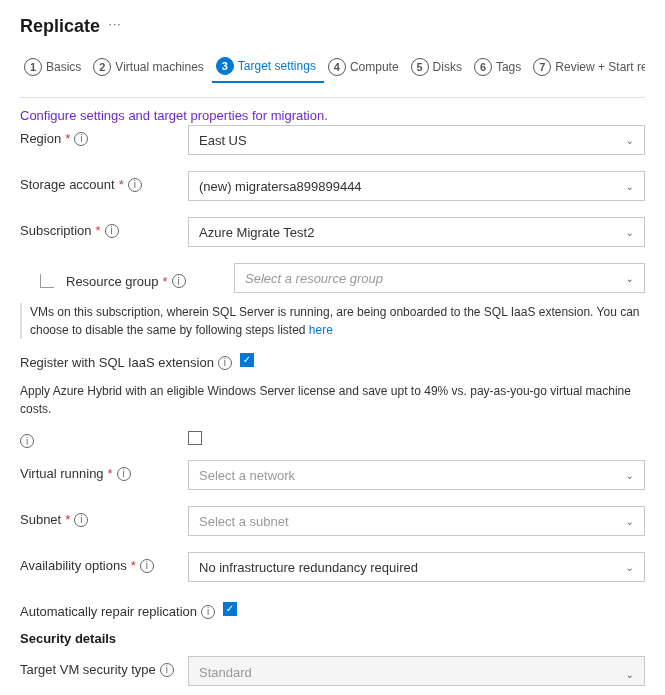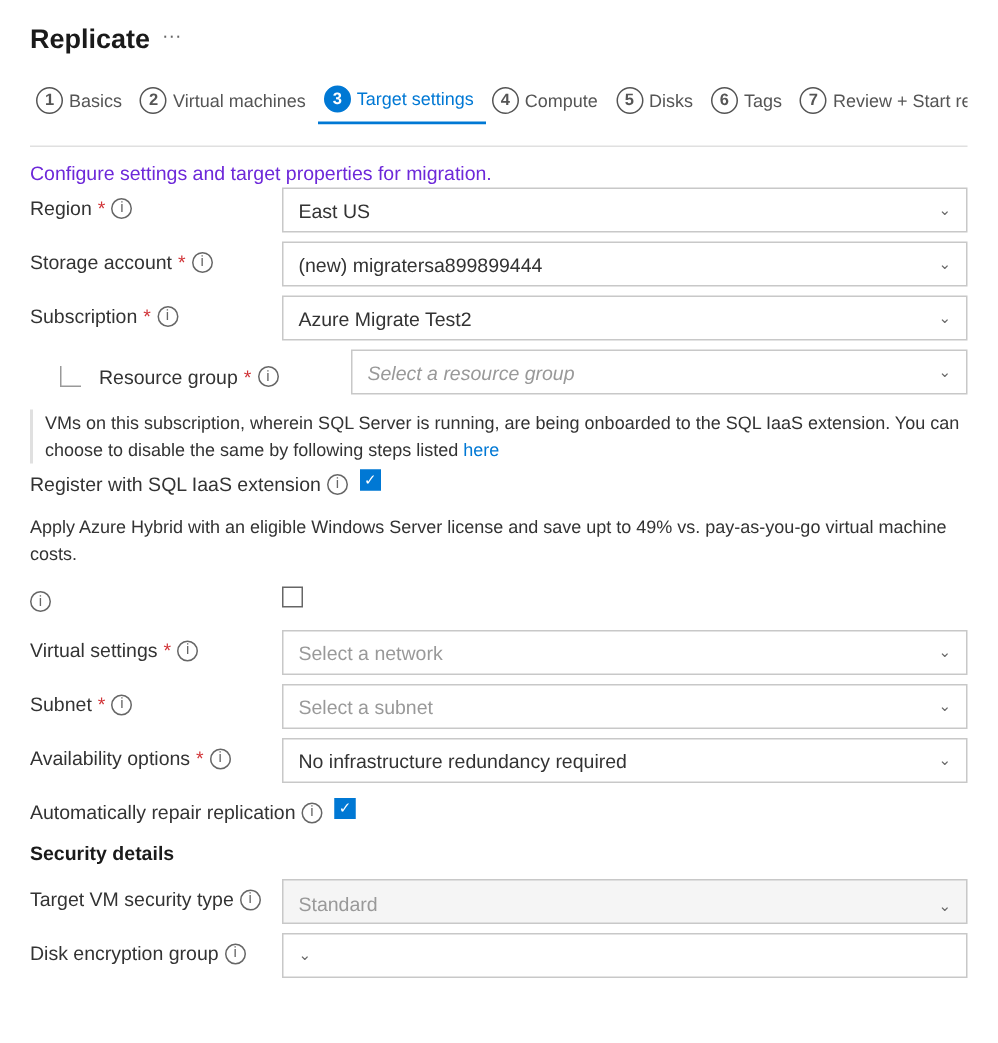--- a/index.html
+++ b/index.html
@@ -73,21 +73,21 @@
     }
     .subtitle {
       font-size: 13px;
       color: #6d28d9;
       margin-bottom: 2px;
     }
     
     .form-row {
       display: flex;
       align-items: flex-start;
-      margin-bottom: 6px;
+      margin-bottom: 16px;
       gap: 8px;
     }
     .form-label {
       display: flex;
       align-items: center;
       gap: 4px;
       min-width: 160px;
       padding-top: 6px;
       font-size: 13px;
       color: #333;
@@ -153,20 +153,21 @@
       border-left: 1px solid #999;
       border-bottom: 1px solid #999;
       margin-right: 4px;
       margin-top: 0;
     }
     
     .notice-text {
       font-size: 12px;
       color: #333;
       line-height: 1.5;
+      margin-bottom: 10px;
       border-left: 2px solid #e0e0e0;
       padding-left: 8px;
     }
     .notice-text a {
       color: #0078d4;
       text-decoration: none;
     }
     
     .checkbox-row {
       display: flex;
@@ -331,21 +332,21 @@
 
   <div class="checkbox-row">
     <div class="form-label">
       <span class="info-icon">i</span>
     </div>
     <div class="checkbox-styled"></div>
   </div>
 
   <div class="form-row">
     <div class="form-label">
-      <span>Virtual settings</span>
+      <span>Virtual running</span>
       <span class="required">*</span>
       <span class="info-icon">i</span>
     </div>
     <div class="form-control">
       <div class="select-box">
         <span style="color:#999;">Select a network</span>
         <span class="chevron">⌄</span>
       </div>
     </div>
   </div>

